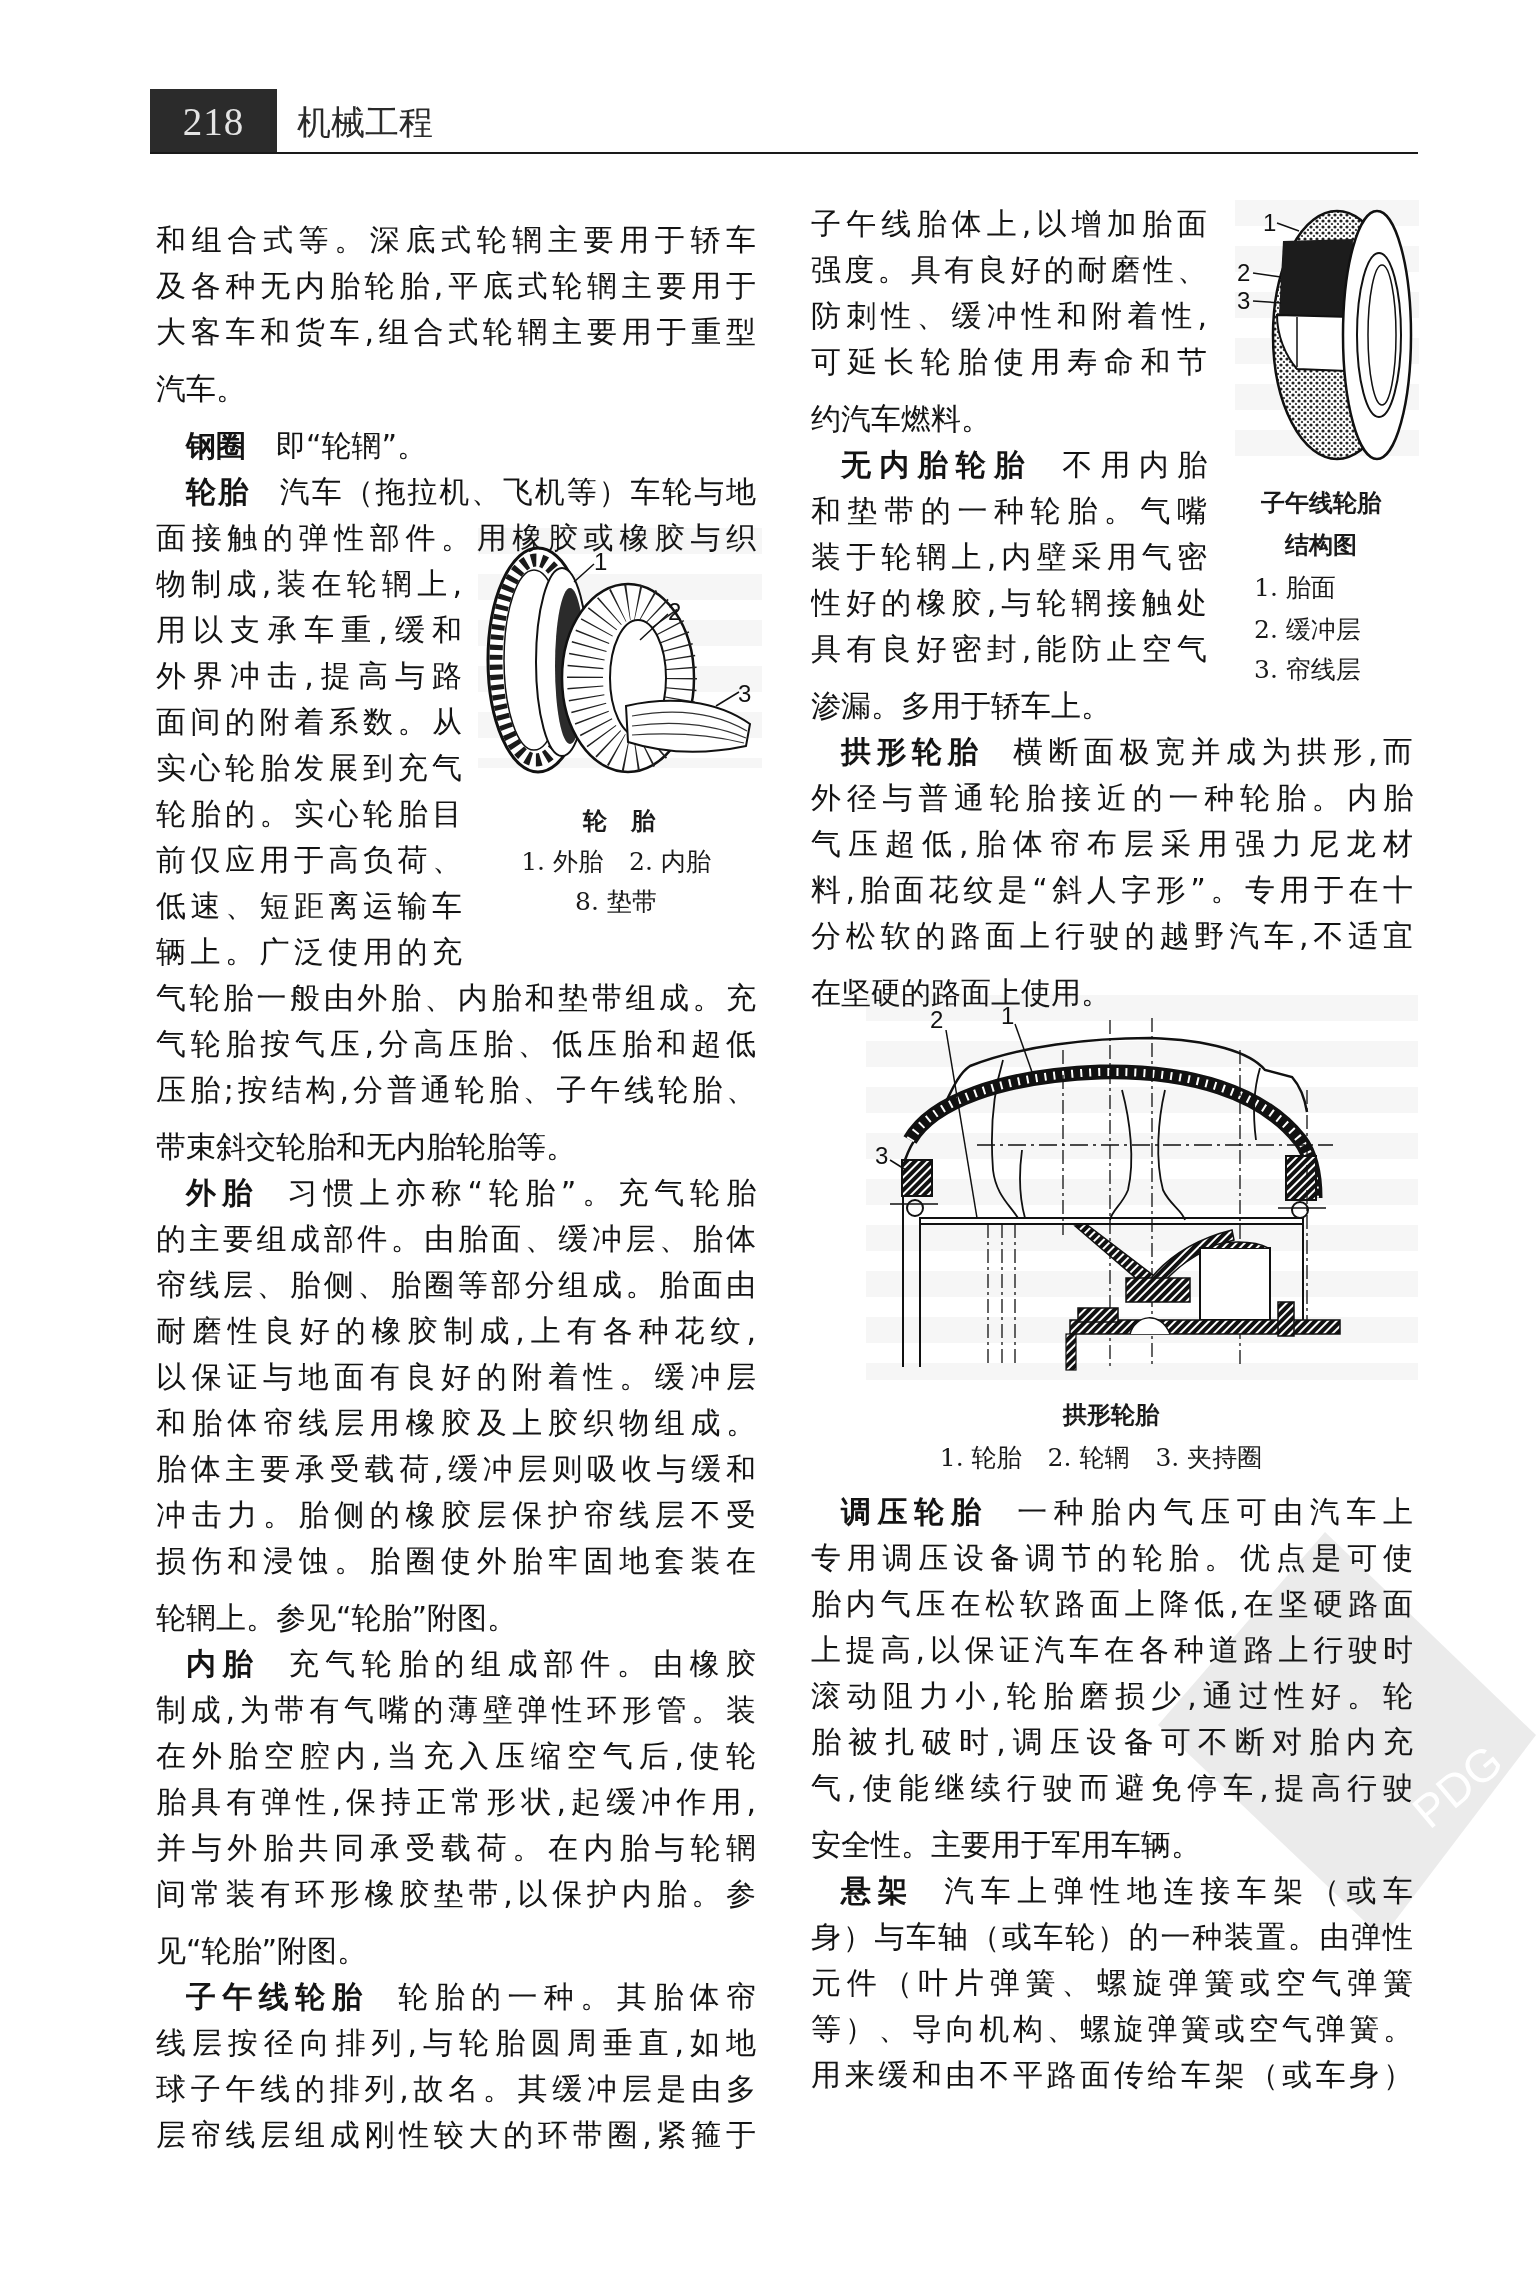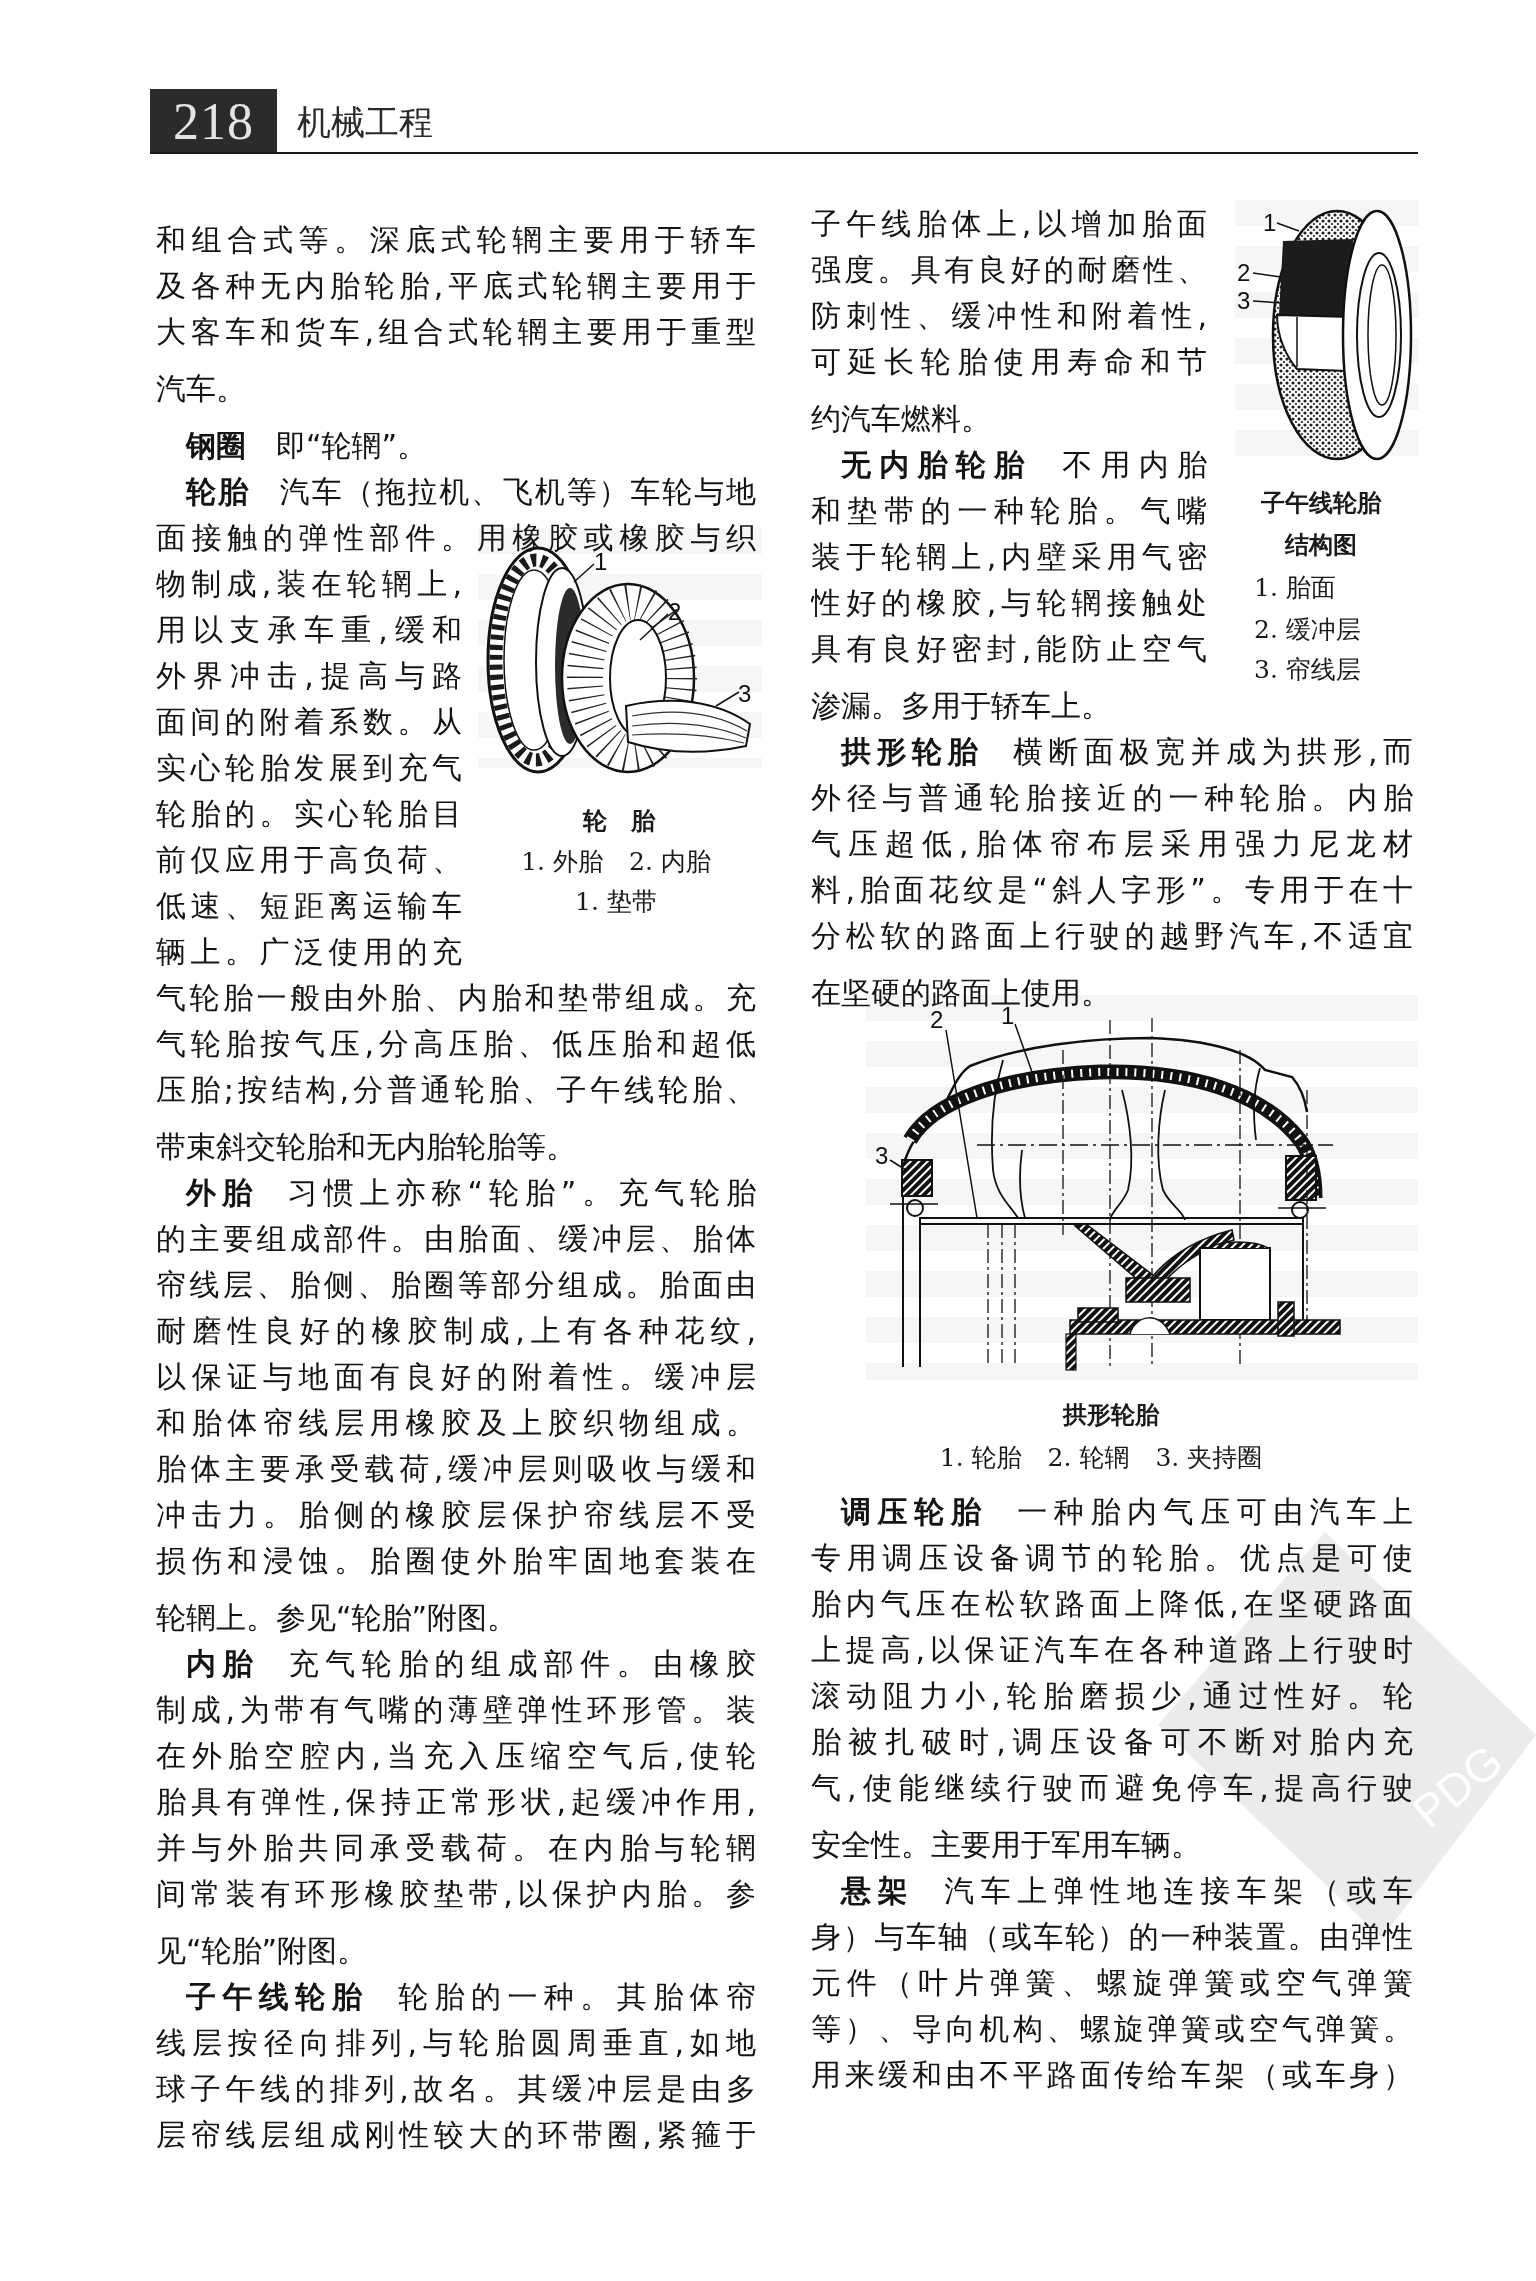--- a/index.html
+++ b/index.html
@@ -1,21 +1,21 @@
 <!DOCTYPE html>
 <html><head>
 <meta charset="utf-8">
 <style>
   html, body { margin:0; padding:0; background:#ffffff; }
   body { width:1536px; height:2281px; position:relative; overflow:hidden;
          font-family:"DejaVu Sans", sans-serif; color:#141414; }
   .abs { position:absolute; }
   
   .num-box { left:150px; top:89px; width:127px; height:64px; background:#2b2b2b;
-             color:#e4e4e4; font-family:"Liberation Serif", serif; font-size:52px;
+             color:#e4e4e4; font-family:"Liberation Serif", serif; font-size:39px;
              line-height:66px; text-align:center; letter-spacing:1px; }
   .section-title { left:297px; top:94px; font-size:34px; line-height:56px; color:#2a2a2a; }
   .header-rule { left:150px; top:152px; width:1268px; height:2px; background:#1a1a1a; }
   
   .col { position:absolute; z-index:2; }
   .col-left { left:156px; top:217px; width:600px; }
   .col-right-top { left:811px; top:201px; width:602px; }
   .col-right-bottom { left:811px; top:1489px; width:602px; }
   .line { height:46px; line-height:46px; font-size:30px; text-align:justify;
           text-align-last:justify; overflow:hidden; color:#141414; }
@@ -156,21 +156,21 @@
   <line x1="263" y1="164" x2="240" y2="178" stroke="#111" stroke-width="1.5"></line>
   <text class="fig-label" x="118" y="42">1</text>
   <text class="fig-label" x="192" y="92">2</text>
   <text class="fig-label" x="262" y="174">3</text>
 </svg>
 <div class="cap-title" style="left:474px;top:806px;width:290px;">轮　胎</div>
 <div class="cap-legend center" style="left:466px;top:847px;width:300px;">
   <span>1. 外胎</span><span class="gap"></span><span>2. 内胎</span>
 </div>
 <div class="cap-legend center" style="left:466px;top:887px;width:300px;">
-  <span>1. 垫带</span>
+  <span>8. 垫带</span>
 </div>
 
 <svg class="fig" style="left:1225px;top:195px;" width="200" height="285" viewBox="0 0 200 285">
   <defs>
     <pattern id="stip" width="6" height="6" patternUnits="userSpaceOnUse">
       <rect width="6" height="6" fill="#fff"></rect>
       <circle cx="2" cy="2" r="1.6" fill="#222"></circle>
       <circle cx="5" cy="5" r="1.2" fill="#444"></circle>
     </pattern>
   </defs>

